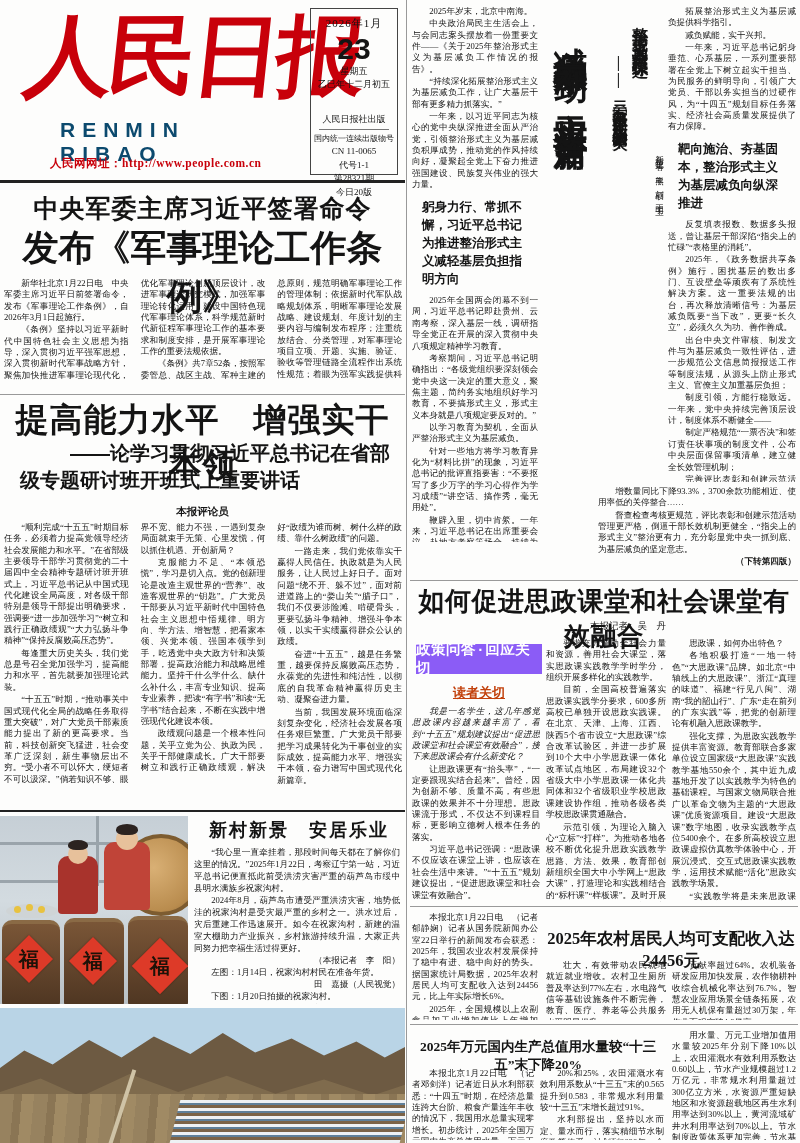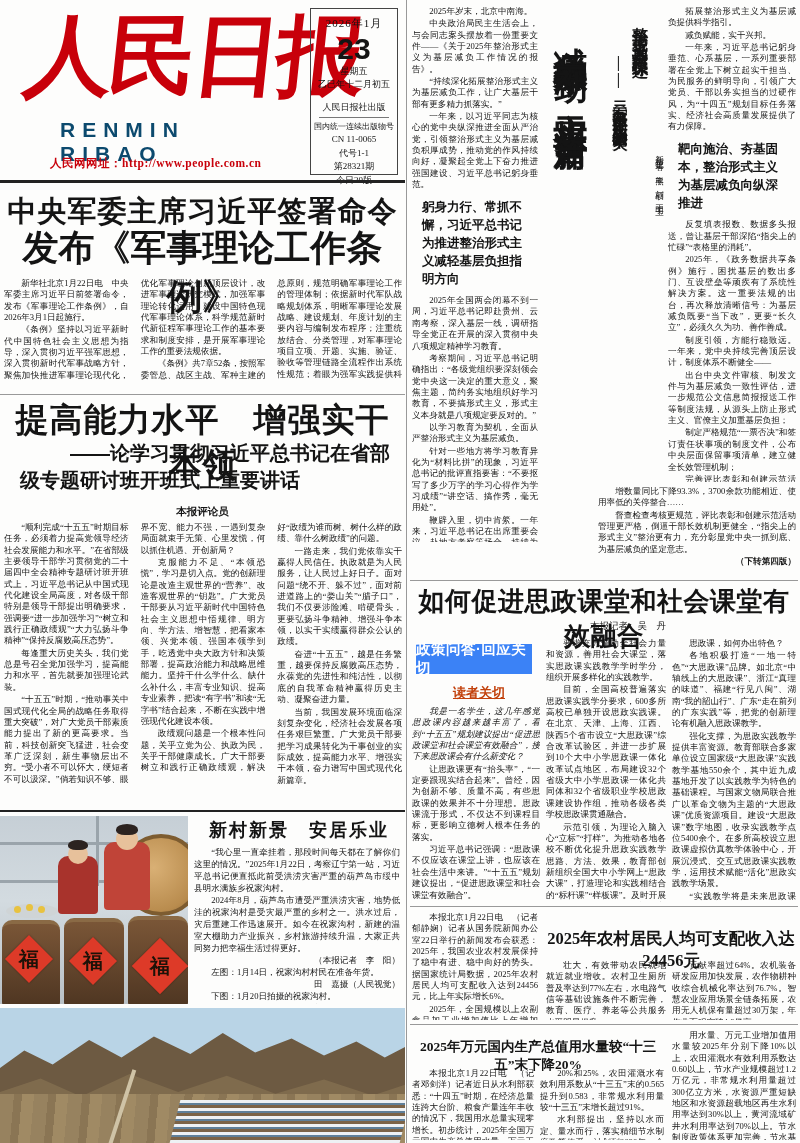--- a/index.html
+++ b/index.html
@@ -15,21 +15,21 @@
          font-size:11.5px;font-weight:bold;letter-spacing:.5px;}
   .datebox{position:absolute;left:310px;top:8px;width:88px;height:167px;border:1px solid #444;
          text-align:center;font-size:9px;line-height:1.5;padding-top:6px;box-sizing:border-box;}
   .datebox .ym{font-size:11px;letter-spacing:1px;}
   .datebox .day{font-size:30px;font-weight:bold;line-height:1.1;font-family:"Liberation Sans",sans-serif;}
   .datebox .sep{border-top:1px solid #777;margin:3px 8px;}
   .rule{position:absolute;background:#222;}
   .rule-thin{position:absolute;background:#999;}
   
   .kicker1{position:absolute;left:0;top:192px;width:405px;text-align:center;
-         font-family:"Liberation Sans",sans-serif;font-weight:bold;font-size:29px;letter-spacing:1px;}
+         font-family:"Liberation Sans",sans-serif;font-weight:bold;font-size:25px;letter-spacing:1px;}
   .head1{position:absolute;left:0;top:224px;width:405px;text-align:center;
          font-family:"Liberation Sans",sans-serif;font-weight:900;font-size:36px;letter-spacing:0px;}
   .ed-head{position:absolute;left:0;top:398px;width:405px;text-align:center;
          font-family:"Liberation Sans",sans-serif;font-weight:900;font-size:33px;letter-spacing:1px;}
   .ed-sub{position:absolute;left:20px;top:440px;width:385px;
          font-family:"Liberation Sans",sans-serif;font-weight:bold;font-size:20px;line-height:1.35;text-indent:2.5em;}
   .ed-byline{position:absolute;left:0;top:505px;width:405px;text-align:center;font-size:10.5px;font-weight:bold;}
   
   .col{position:absolute;overflow:hidden;font-size:8.6px;line-height:1.32;text-align:justify;}
   .col p{margin:0 0 1px 0;text-indent:2em;}
@@ -43,22 +43,22 @@
          letter-spacing:4px;text-align:left;}
   .feat-kick{position:absolute;left:598px;top:14px;width:52px;height:440px;font-size:16px;
          font-weight:bold;letter-spacing:3px;}
   .feat-kick .l2{padding-top:42px;letter-spacing:2px;font-size:15px;}
   .feat-byline{position:absolute;left:651px;top:148px;width:15px;height:230px;font-size:8.5px;letter-spacing:2px;}
   .jump{font-weight:bold;}
   
   .sz-head{position:absolute;left:410px;top:584px;width:388px;text-align:center;
          font-weight:900;font-size:26px;letter-spacing:.5px;}
   .sz-byline{position:absolute;left:434px;top:620px;width:388px;text-align:center;font-size:9.5px;}
-  .redbox{position:absolute;left:416px;top:644px;width:116px;height:30px;background:#3b82f6;color:#fff;
-         font-family:Liberation Sans, sans-serif;font-weight:bold;font-size:14.5px;
+  .redbox{position:absolute;left:416px;top:644px;width:126px;height:30px;background:#8b5cf6;color:#fff;
+         font-family:Liberation Mono, monospace;font-weight:bold;font-size:14.5px;
          display:flex;align-items:center;justify-content:center;letter-spacing:.5px;}
   .reader{position:absolute;left:416px;top:684px;width:126px;text-align:center;color:#c2410c;
          font-weight:bold;font-size:13px;text-decoration:underline;}
   .question{font-style:italic;}
   
   .rural-head{position:absolute;left:545px;top:928px;width:252px;text-align:center;
          font-weight:900;font-size:16.5px;}
   .water-head{position:absolute;left:410px;top:1038px;width:256px;text-align:center;
          font-weight:900;font-size:13.5px;}
   .note-right{text-align:right;text-indent:0 !important;font-weight:bold;}
@@ -103,21 +103,21 @@
 
   <div class="brand">人民日报</div>
   <div class="brand-roman">RENMIN RIBAO</div>
   <div class="brand-url">人民网网址：http://www.people.com.cn</div>
 
   <div class="datebox">
     <div class="ym">2026年1月</div>
     <div class="day">23</div>
     <div>星期五</div>
     <div>乙巳年十二月初五</div>
-    <div style="margin-top:9px">人民日报社出版</div>
+    <div style="margin-top:21px">人民日报社出版</div>
     <div class="sep"></div>
     <div style="font-size:8px">国内统一连续出版物号</div>
     <div>CN 11-0065</div>
     <div>代号1-1</div>
     <div>第28321期</div>
     <div>今日20版</div>
   </div>
 
   <div class="rule" style="left:0;top:180px;width:405px;height:3px"></div>
   <div class="rule-thin" style="left:406px;top:0;width:1px;height:1143px"></div>
@@ -194,21 +194,21 @@
     <div class="field"></div>
     <div class="road"></div>
     <div class="houses"></div>
   </div>
 
   <div class="col" style="left:412px;top:6px;width:126px;height:536px">
     <div>
         <p>2025年岁末，北京中南海。</p>
         <p>中央政治局民主生活会上，与会同志案头摆放着一份重要文件——《关于2025年整治形式主义为基层减负工作情况的报告》。</p>
         <p>“持续深化拓展整治形式主义为基层减负工作，让广大基层干部有更多精力抓落实。”</p>
-        <p>一年来，以习近平同志为核心的党中央纵深推进全面从严治党，引领整治形式主义为基层减负积厚成势，推动党的作风持续向好，凝聚起全党上下奋力推进强国建设、习近平总书记躬身垂范。</p>
+        <p>一年来，以习近平同志为核心的党中央纵深推进全面从严治党，引领整治形式主义为基层减负积厚成势，推动党的作风持续向好，凝聚起全党上下奋力推进强国建设、民族复兴伟业的强大力量。</p>
       </div>
     <div class="subhead-inline">躬身力行、常抓不懈，习近平总书记为推进整治形式主义减轻基层负担指明方向</div>
     <div>
         <p>2025年全国两会闭幕不到一周，习近平总书记即赴贵州、云南考察，深入基层一线，调研指导全党正在开展的深入贯彻中央八项规定精神学习教育。</p>
         <p>考察期间，习近平总书记明确指出：“各级党组织要深刻领会党中央这一决定的重大意义，聚焦主题，简约务实地组织好学习教育，不要搞形式主义，形式主义本身就是八项规定要反对的。”</p>
         <p>以学习教育为契机，全面从严整治形式主义为基层减负。</p>
         <p>针对一些地方将学习教育异化为“材料比拼”的现象，习近平总书记的批评直指要害：“不要抠写了多少万字的学习心得作为学习成绩”“讲空话、搞作秀，毫无用处”。</p>
         <p>鞭辟入里，切中肯綮。一年来，习近平总书记在出席重要会议、赴地方考察等场合，持续为整治形式主义为基层减负定向领航。</p>
       </div>
   </div>
@@ -225,22 +225,22 @@
   <div class="col" style="left:668px;top:6px;width:128px;height:476px">
     <div>
         <p>拓展整治形式主义为基层减负提供科学指引。</p>
         <p>减负赋能，实干兴邦。</p>
         <p>一年来，习近平总书记躬身垂范、心系基层，一系列重要部署在全党上下树立起实干担当、为民服务的鲜明导向，引领广大党员、干部以务实担当的过硬作风，为“十四五”规划目标任务落实、经济社会高质量发展提供了有力保障。</p>
       </div>
     <div class="subhead-inline">靶向施治、夯基固本，整治形式主义为基层减负向纵深推进</div>
     <div>
         <p>反复填表报数、数据多头报送，曾让基层干部深陷“指尖上的忙碌”“表格里的消耗”。</p>
         <p>2025年，《政务数据共享条例》施行，困扰基层的数出多门、互设壁垒等顽疾有了系统性解决方案。这一重要法规的出台，再次释放清晰信号：为基层减负既要“当下改”，更要“长久立”，必须久久为功、善作善成。</p>
+        <p>出台中央文件审核、制发文件与为基层减负一致性评估，进一步规范公文信息简报报送工作等制度法规，从源头上防止形式主义、官僚主义加重基层负担；</p>
         <p>制度引领，方能行稳致远。一年来，党中央持续完善顶层设计，制度体系不断健全——</p>
-        <p>出台中央文件审核、制发文件与为基层减负一致性评估，进一步规范公文信息简报报送工作等制度法规，从源头上防止形式主义、官僚主义加重基层负担；</p>
         <p>制定严格规范“一票否决”和签订责任状事项的制度文件，公布中央层面保留事项清单，建立健全长效管理机制；</p>
         <p>完善评比表彰和创建示范活动管理机制，严格审批管理，着力解决过多过滥、缺乏实效等问题，避免基层负担“隐形加码”……</p>
       </div>
   </div>
 
   <div class="col" style="left:598px;top:486px;width:198px;height:90px">
     <div>
         <p>增数量同比下降93.3%，3700余款功能相近、使用率低的关停整合……</p>
         <p>督查检查考核更规范，评比表彰和创建示范活动管理更严格，倒逼干部长效机制更健全，“指尖上的形式主义”整治更有力，充分彰显党中央一抓到底、为基层减负的坚定意志。</p>
       </div>

